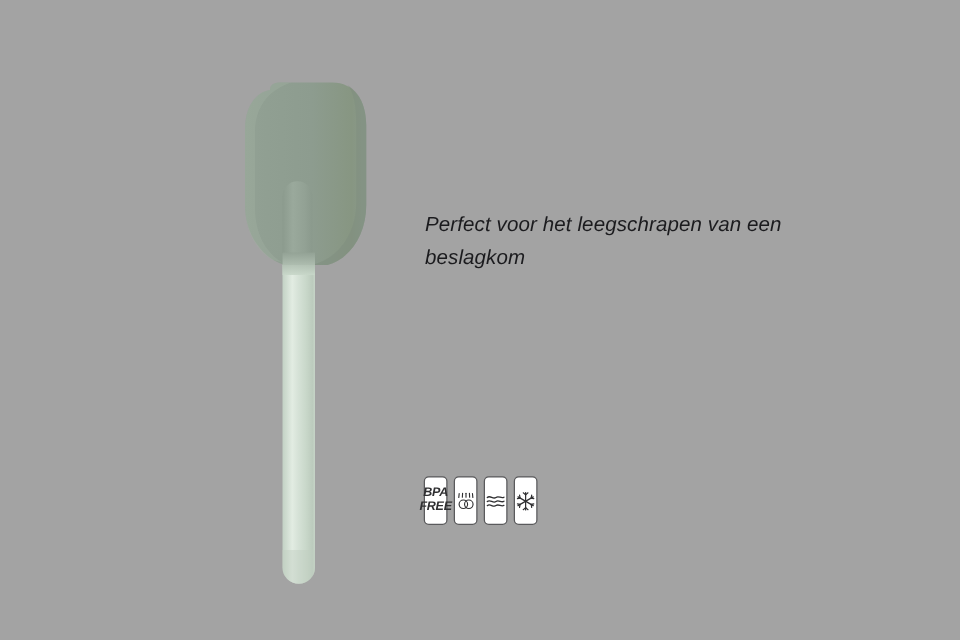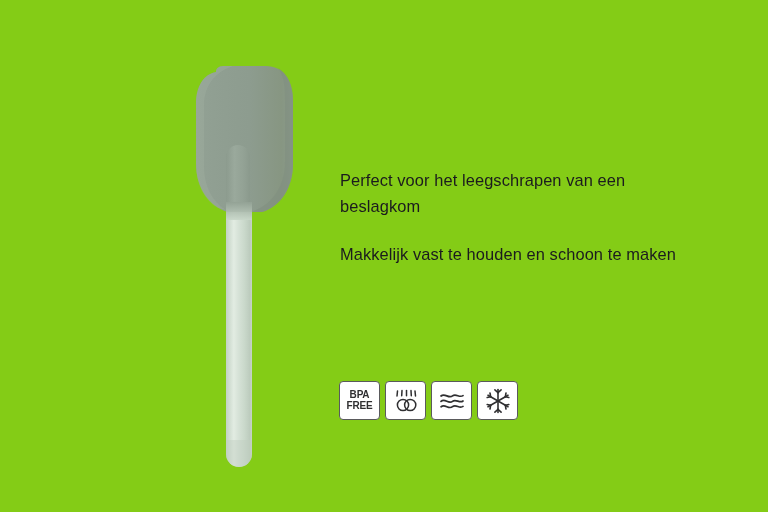--- a/index.html
+++ b/index.html
@@ -12,21 +12,22 @@
     height: 512px;
     position: relative;
     overflow: hidden;
     font-family: "Liberation Sans", sans-serif;
     -webkit-font-smoothing: antialiased;
   }
 
   #page {
     position: absolute;
     inset: 0;
-    background: #84cc16;
+    background: #a3a3a3;
+    font-style: italic;
   }
 
   
   .product-figure {
     position: absolute;
     left: 0px;
     top: 0px;
     width: 320px;
     height: 512px;
   }
@@ -61,21 +62,21 @@
 
   
   .icon-row {
     position: absolute;
     left: 339px;
     top: 381px;
     display: flex;
     gap: 5px;
   }
   .icon-box {
-    width: 41px;
+    width: 19px;
     height: 39px;
     box-sizing: border-box;
     border: 1.4px solid #5a5a5c;
     border-radius: 4px;
     display: flex;
     align-items: center;
     justify-content: center;
     background: #ffffff;
   }
   .bpa-text {
@@ -181,21 +182,20 @@
           L 186 196
           Z" fill="url(#ridgeGrad)" opacity="0.85"></path>
 
       <rect x="186" y="186" width="26" height="18" fill="url(#neckGrad)" opacity="0.9"></rect>
     </svg>
   </figure>
 
   <div class="features">
     <p class="feature-line">Perfect voor het leegschrapen van een
 beslagkom</p>
-    <p class="feature-line">Makkelijk vast te houden en schoon te maken</p>
   </div>
 
   <div class="icon-row">
 
     <div class="icon-box">
       <span class="bpa-text">BPA
 FREE</span>
     </div>
 
     <div class="icon-box">

